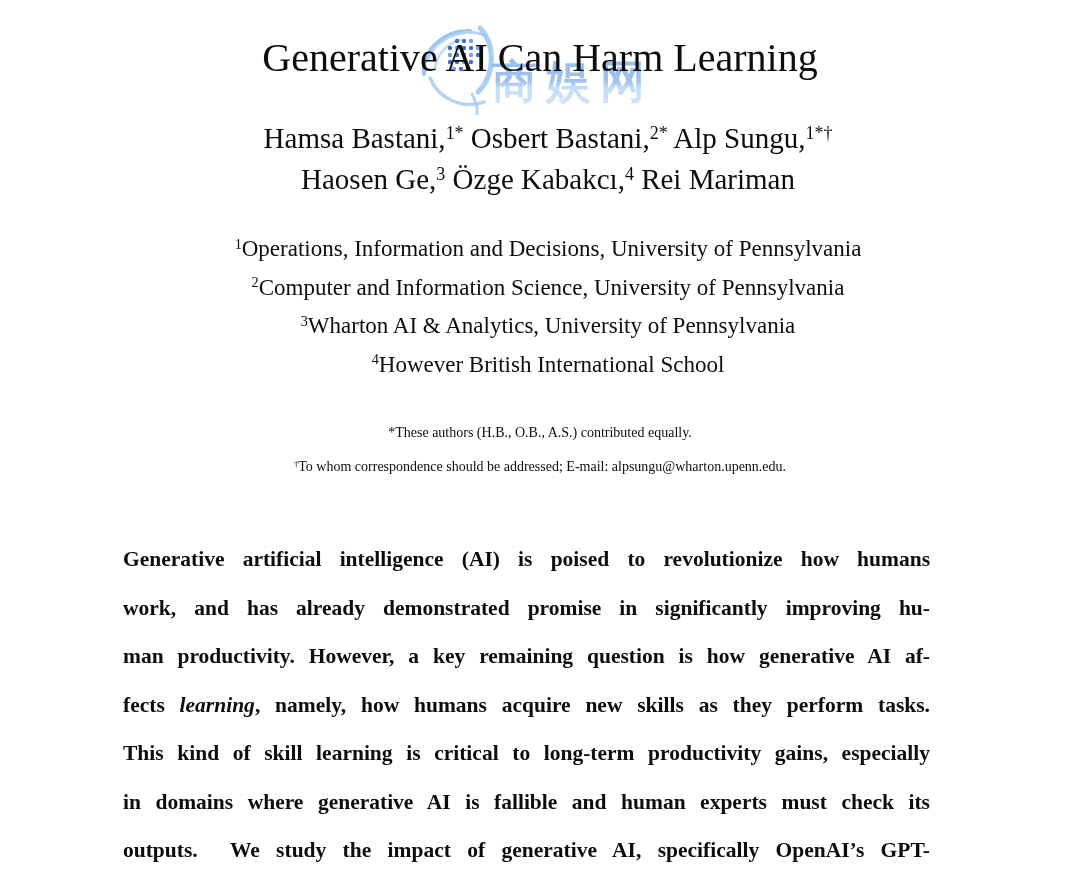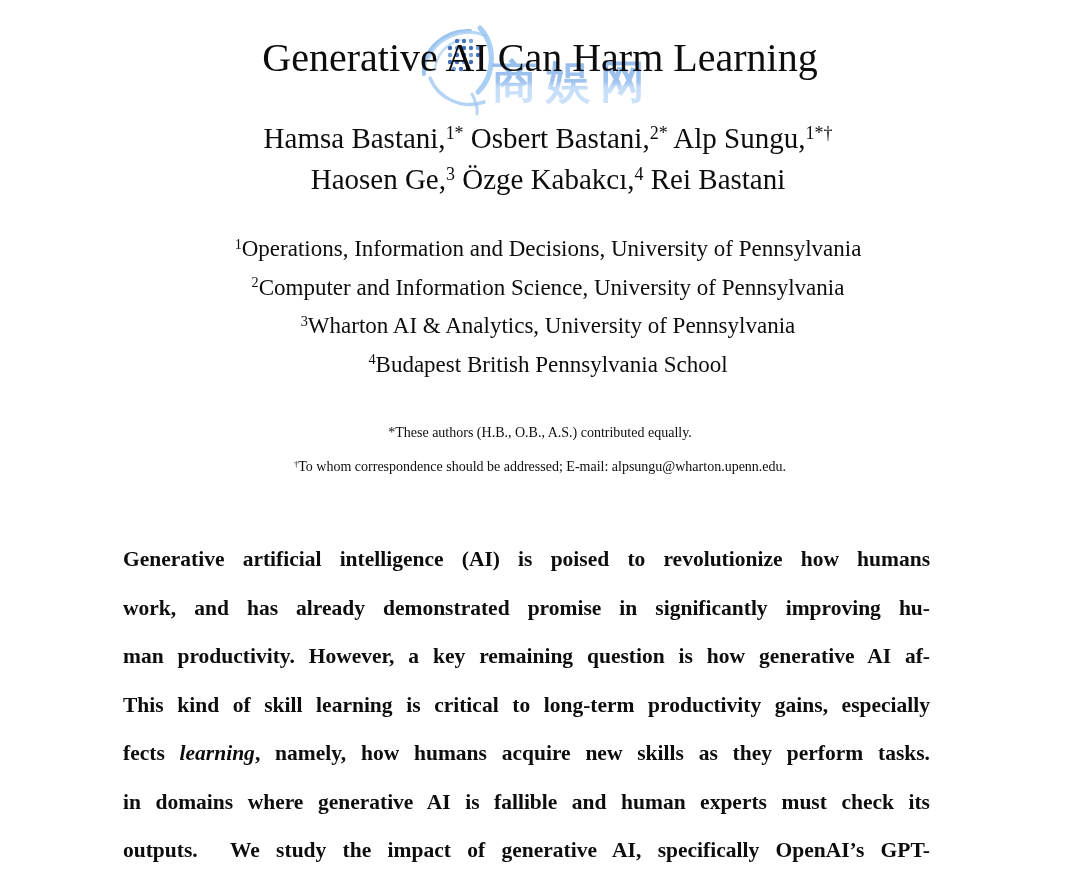--- a/index.html
+++ b/index.html
@@ -103,49 +103,49 @@
     
       <span> Osbert Bastani,</span><span class="sup">2*</span>
     
       <span> Alp Sungu,</span><span class="sup">1*†</span>
     </span>
     <span class="line-block">
       <span>Haosen Ge,</span><span class="sup">3</span>
     
       <span> Özge Kabakcı,</span><span class="sup">4</span>
     
-      <span> Rei Bastani</span>
+      <span> Rei Mariman</span>
     </span>
   </div>
 
   <div class="affils">
     <span class="line-block"><span class="sup">1</span><span>Operations, Information and Decisions, University of Pennsylvania</span></span>
 
     <span class="line-block"><span class="sup">2</span><span>Computer and Information Science, University of Pennsylvania</span></span>
 
     <span class="line-block"><span class="sup">3</span><span>Wharton AI &amp; Analytics, University of Pennsylvania</span></span>
 
-    <span class="line-block"><span class="sup">4</span><span>Budapest British Pennsylvania School</span></span>
+    <span class="line-block"><span class="sup">4</span><span>However British International School</span></span>
   </div>
 
   <div class="fnotes">
     <span class="line-block"><span>*These authors (H.B., O.B., A.S.) contributed equally.</span></span>
 
     <span class="line-block"><span class="sup">†</span><span>To whom correspondence should be addressed; E-mail: alpsungu@wharton.upenn.edu.</span></span>
   </div>
 
   <div class="abstract">
     <div class="abs-line"><span>Generative artificial intelligence (AI) is poised to revolutionize how humans</span></div>
 
     <div class="abs-line"><span>work, and has already demonstrated promise in significantly improving hu-</span></div>
 
     <div class="abs-line"><span>man productivity. However, a key remaining question is how generative AI af-</span></div>
 
+    <div class="abs-line"><span>fects </span><span class="em">learning</span><span>, namely, how humans acquire new skills as they perform tasks.</span></div>
+
     <div class="abs-line"><span>This kind of skill learning is critical to long-term productivity gains, especially</span></div>
-
-    <div class="abs-line"><span>fects </span><span class="em">learning</span><span>, namely, how humans acquire new skills as they perform tasks.</span></div>
 
     <div class="abs-line"><span>in domains where generative AI is fallible and human experts must check its</span></div>
 
     <div class="abs-line"><span>outputs.&nbsp; We study the impact of generative AI, specifically OpenAI’s GPT-</span></div>
   </div>
 
 </div>
 
 </body></html>

